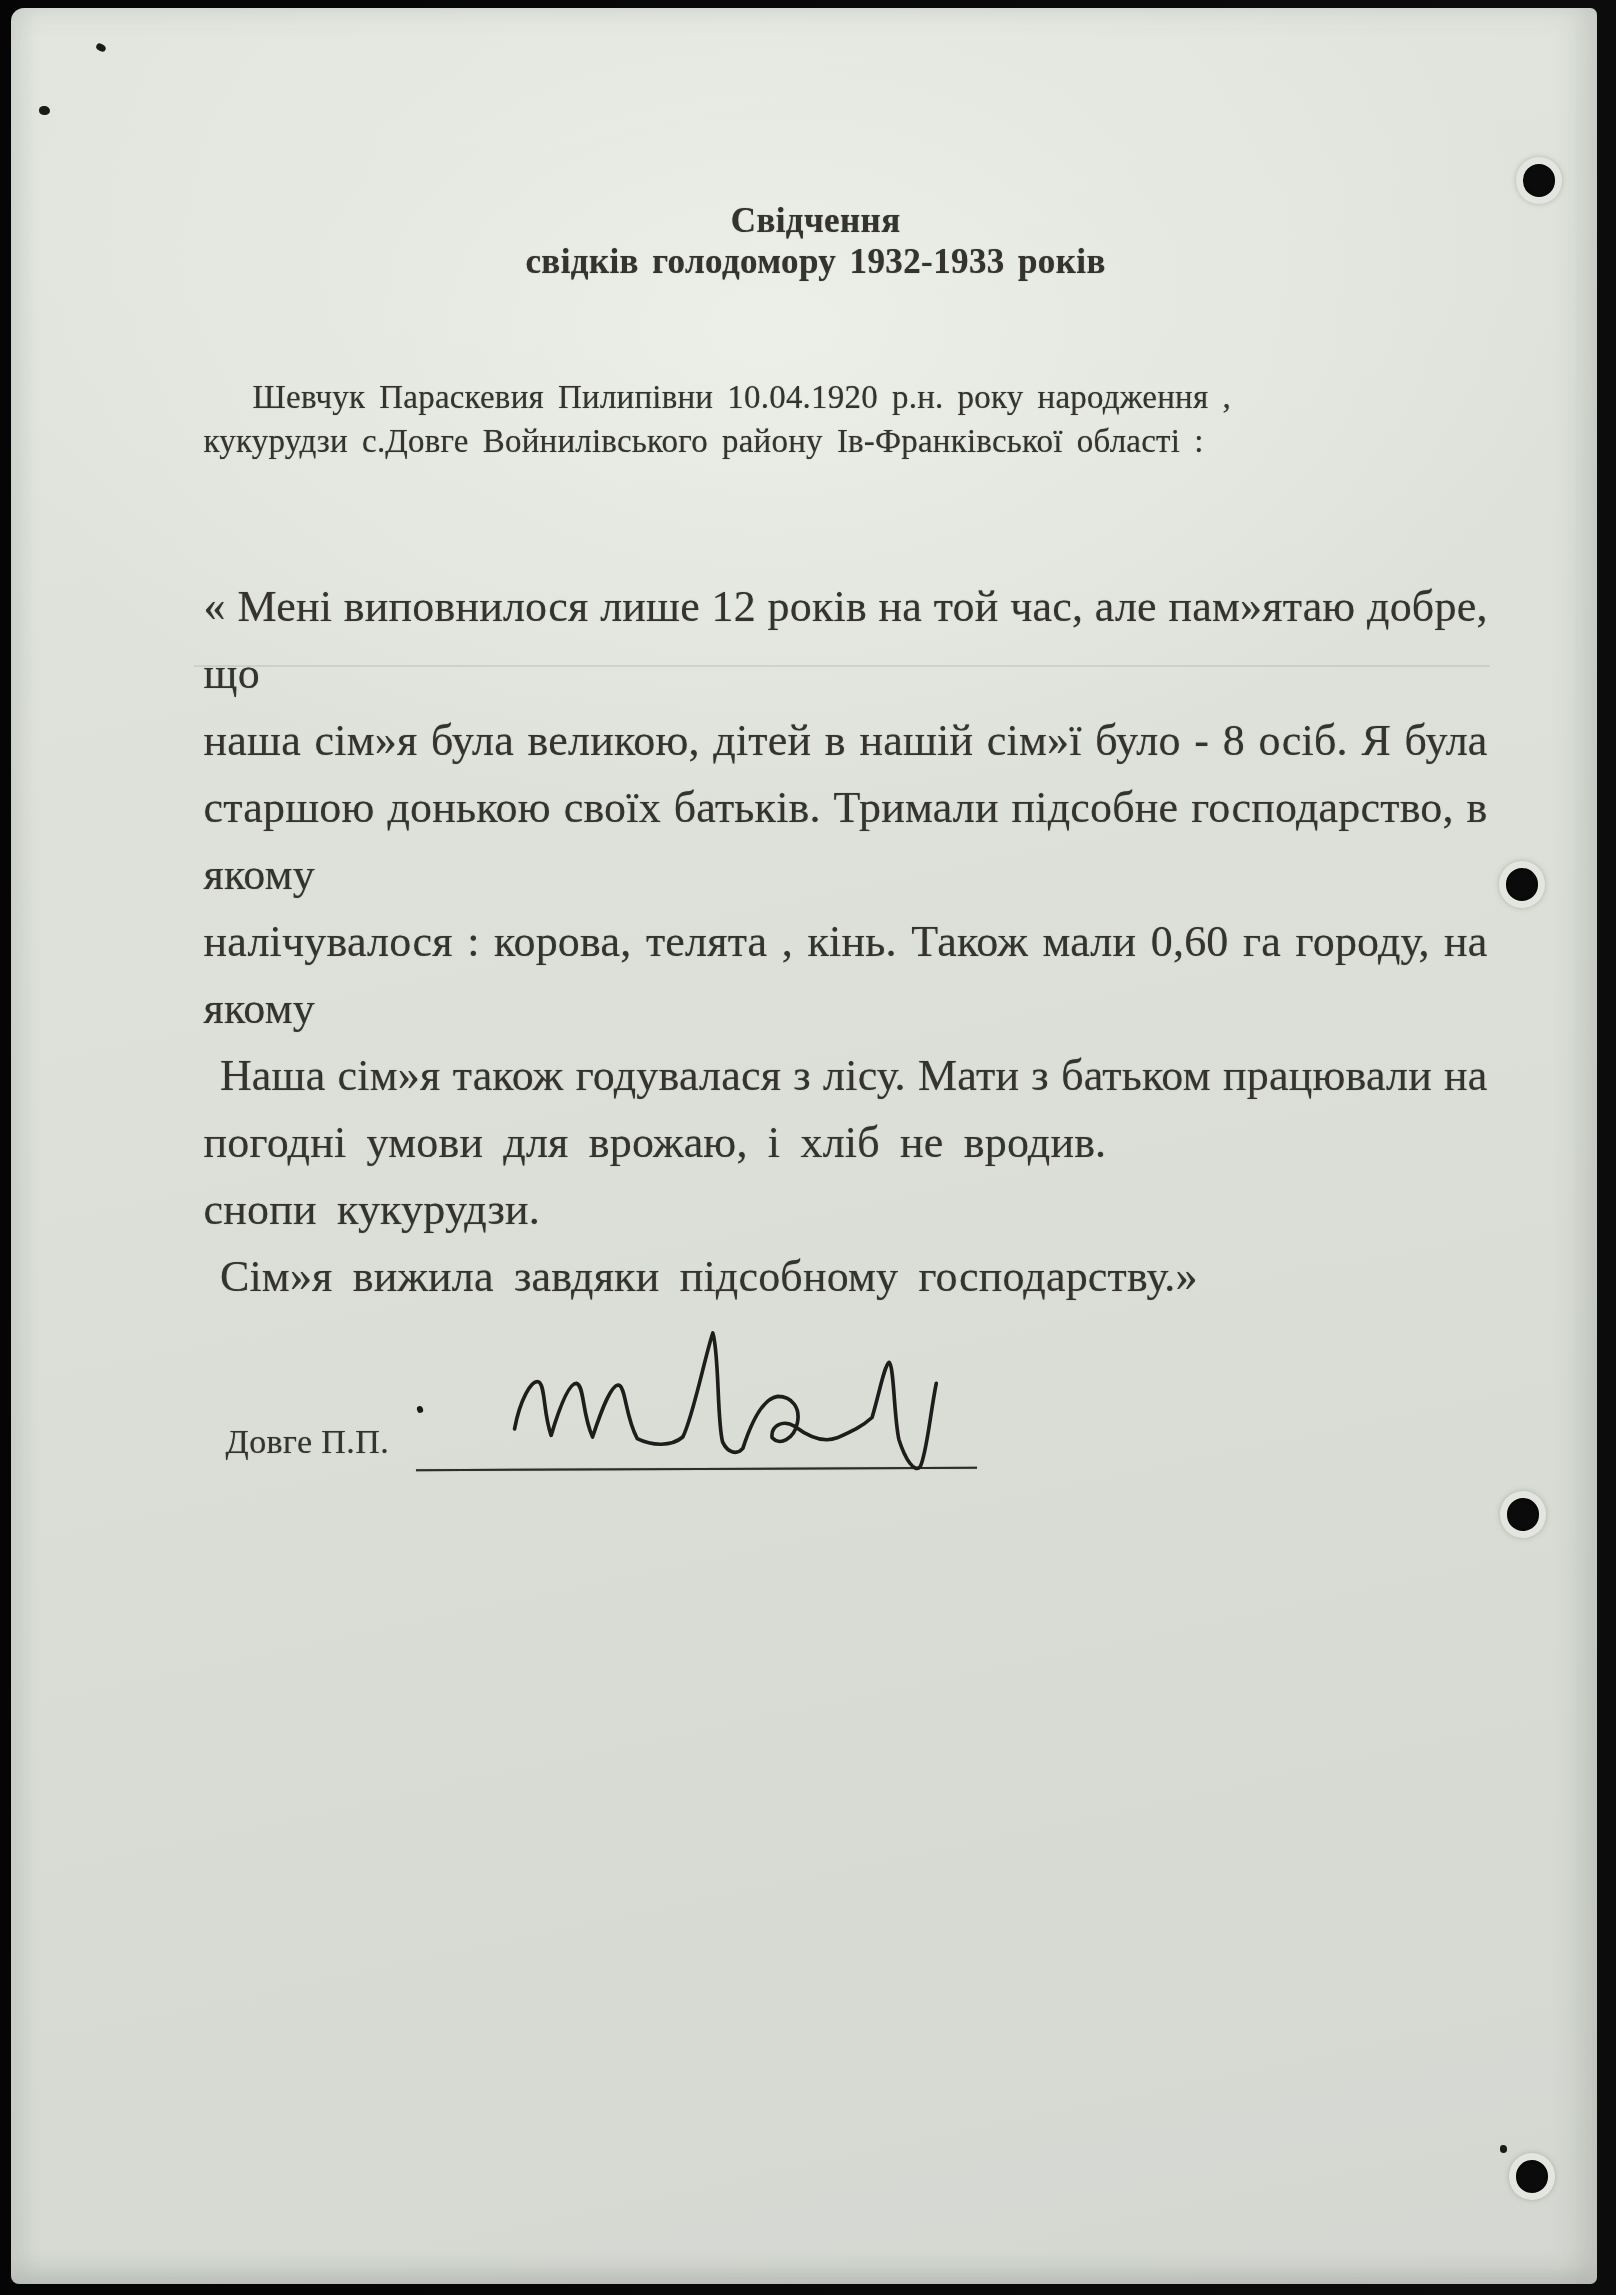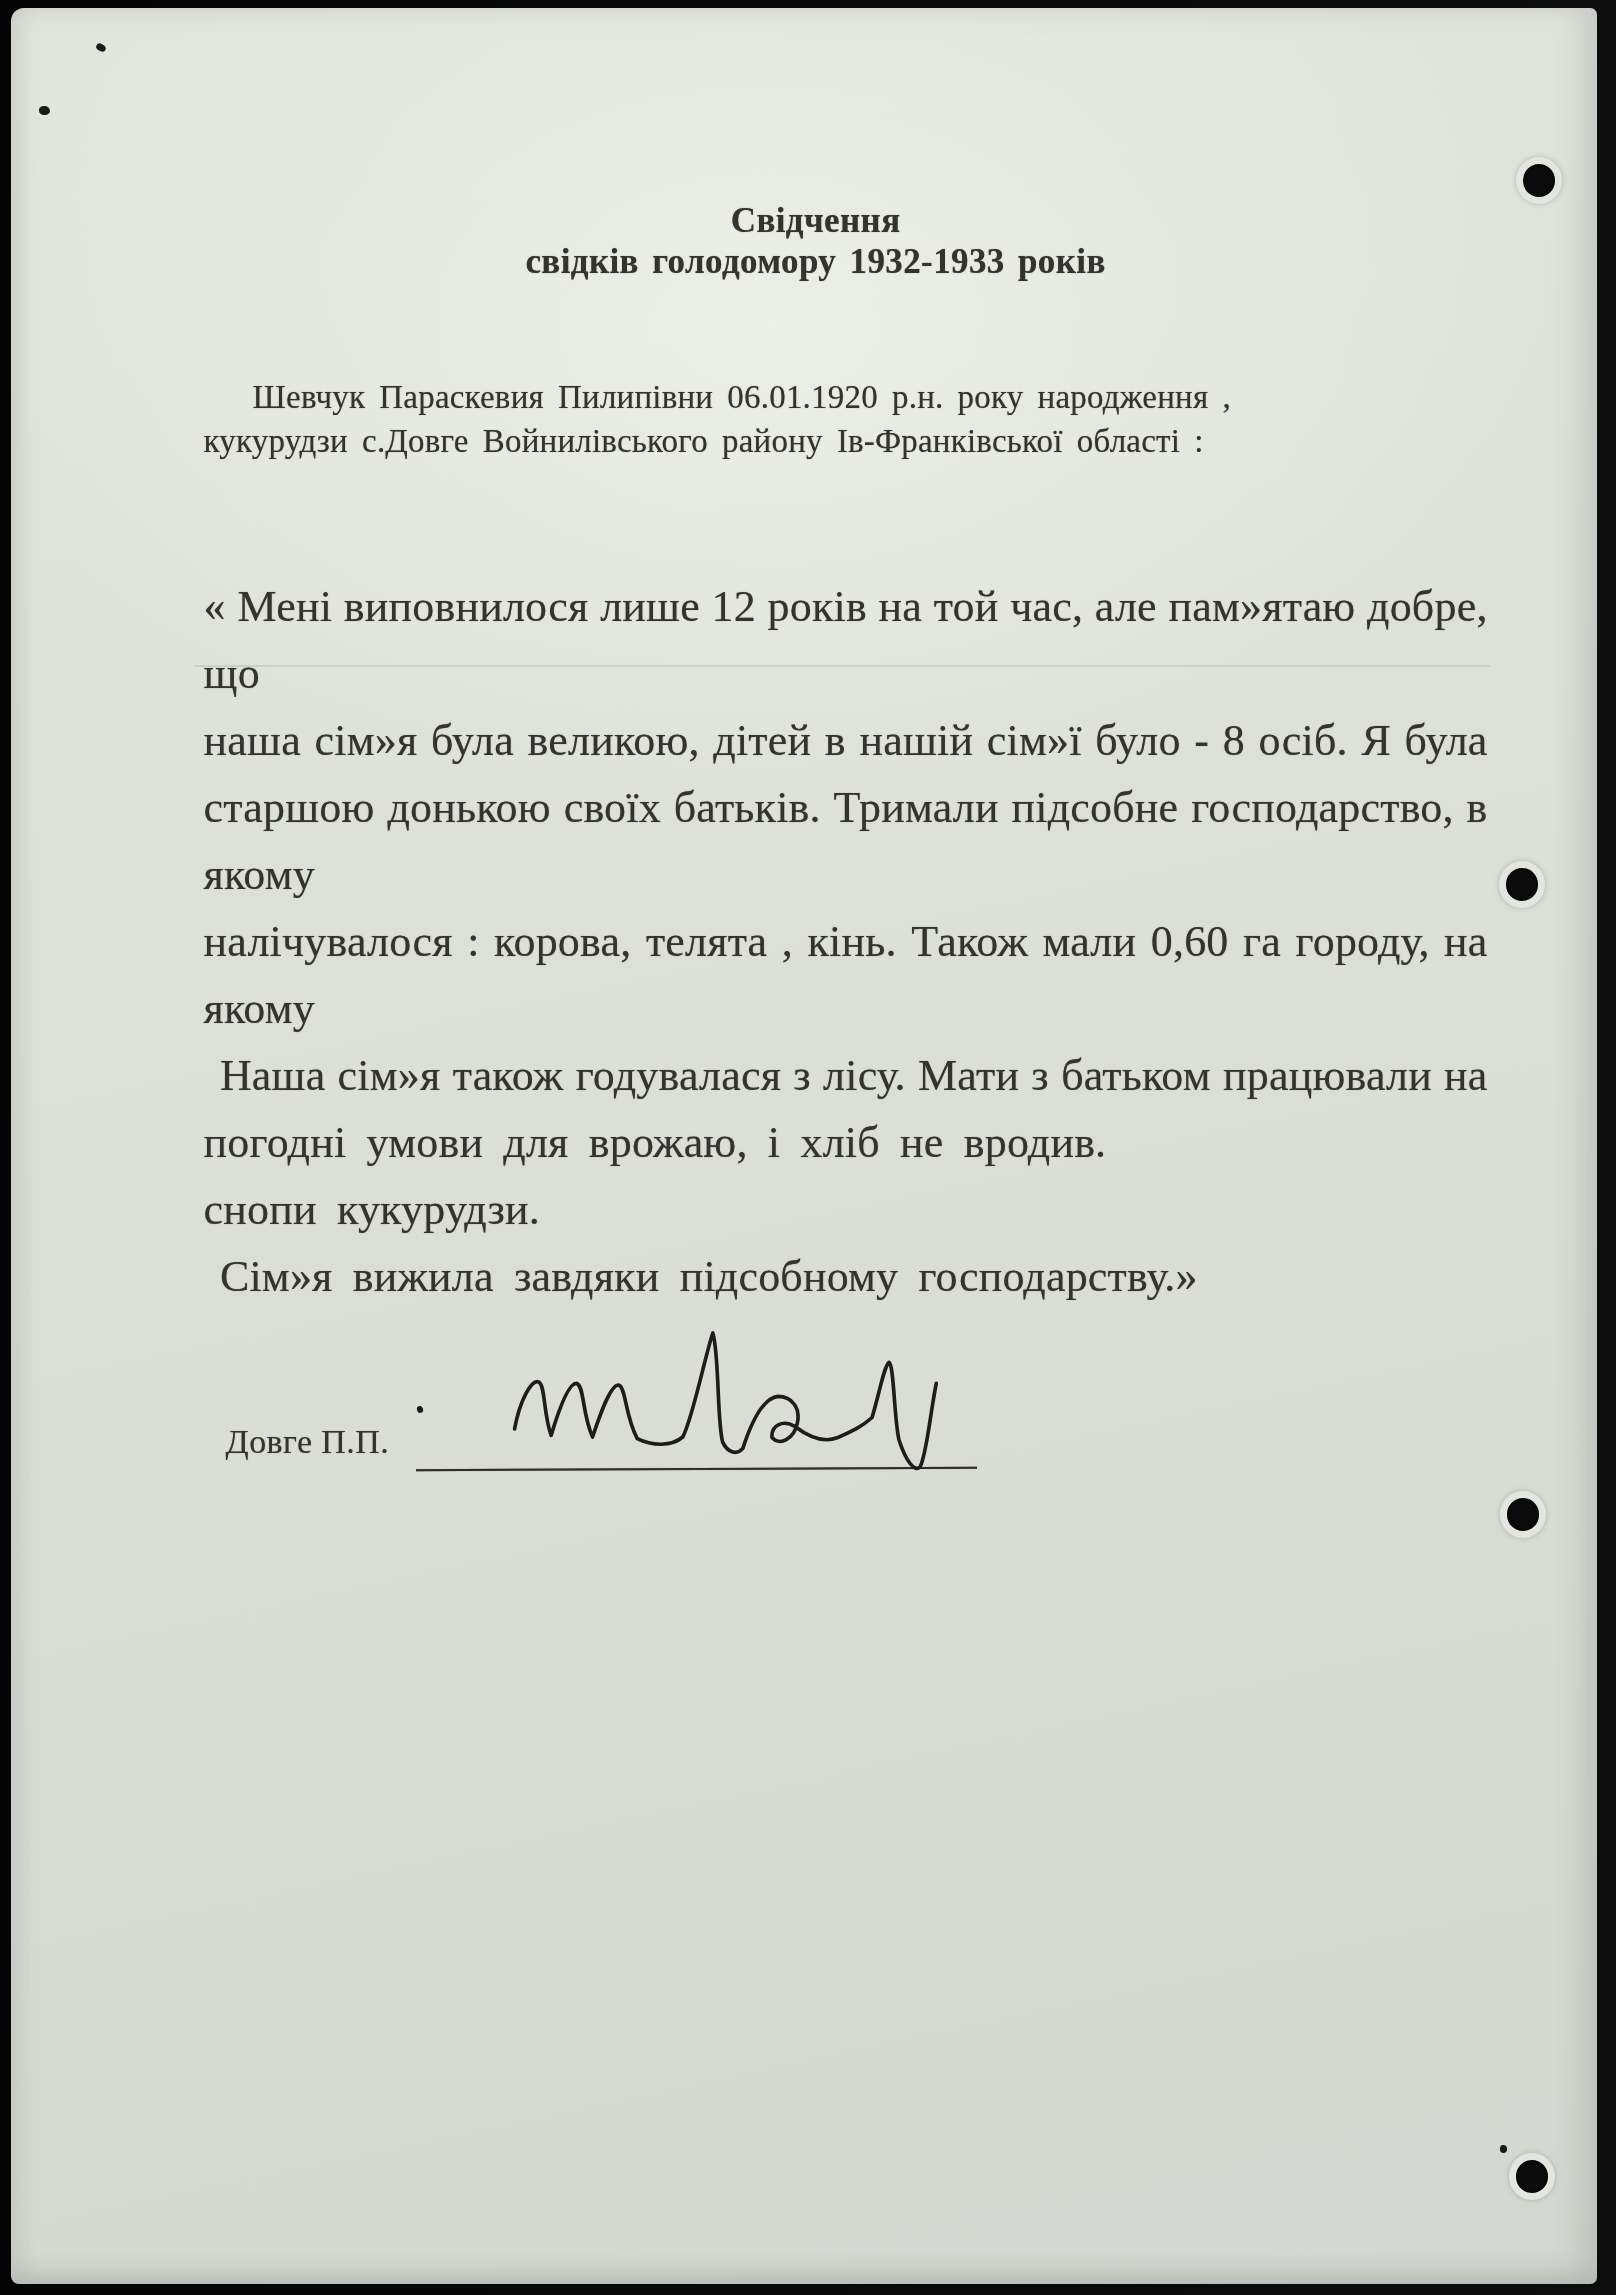--- a/index.html
+++ b/index.html
@@ -80,21 +80,21 @@
 <div class="scan-bg"></div>
 
 <div class="page">
 
   <div class="title-block ink">
     <div>Свідчення</div>
     <div>свідків голодомору 1932-1933 років</div>
   </div>
 
   <div class="intro-block ink">
-    <div class="intro-line1">Шевчук Параскевия Пилипівни 06.01.1920  р.н. року народження ,</div>
+    <div class="intro-line1">Шевчук Параскевия Пилипівни 10.04.1920  р.н. року народження ,</div>
     <div>кукурудзи с.Довге Войнилівського  району Ів-Франківської області :</div>
   </div>
 
   <div class="scan-line"></div>
 
   <div class="main-block ink">
     <div class="bline j">« Мені виповнилося лише 12 років на той час, але пам»ятаю добре, що</div>
     <div class="bline j">наша сім»я була великою, дітей в нашій сім»ї було - 8 осіб. Я була</div>
     <div class="bline j">старшою донькою своїх батьків. Тримали підсобне господарство, в якому</div>
     <div class="bline j">налічувалося : корова, телята , кінь. Також мали 0,60 га городу, на якому</div>

